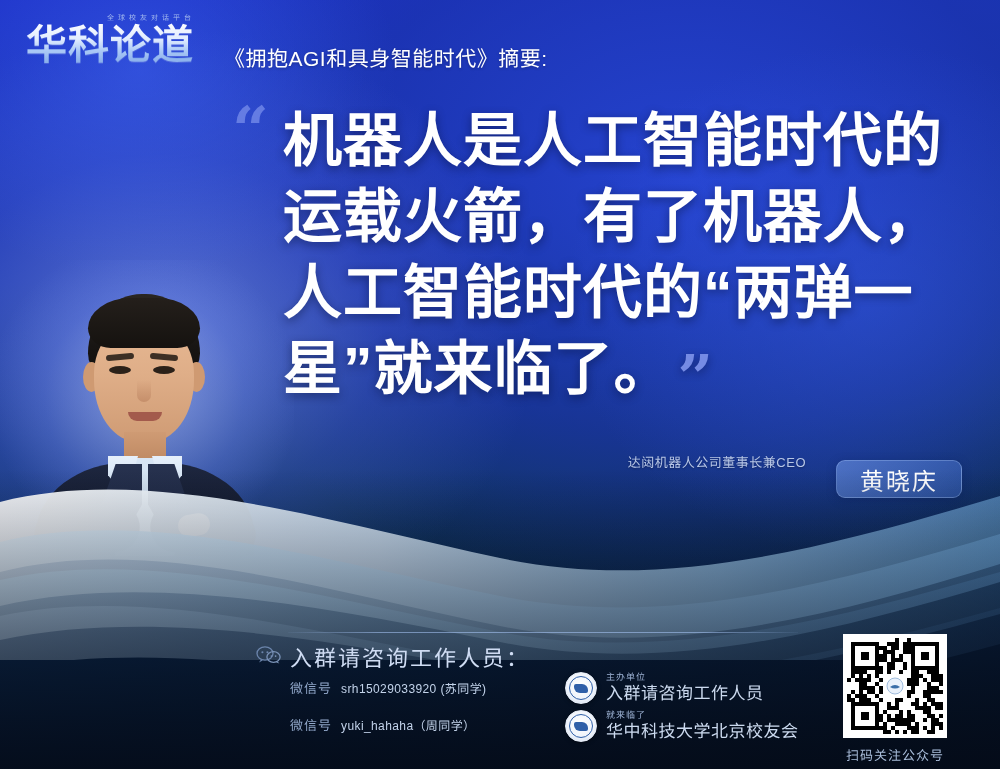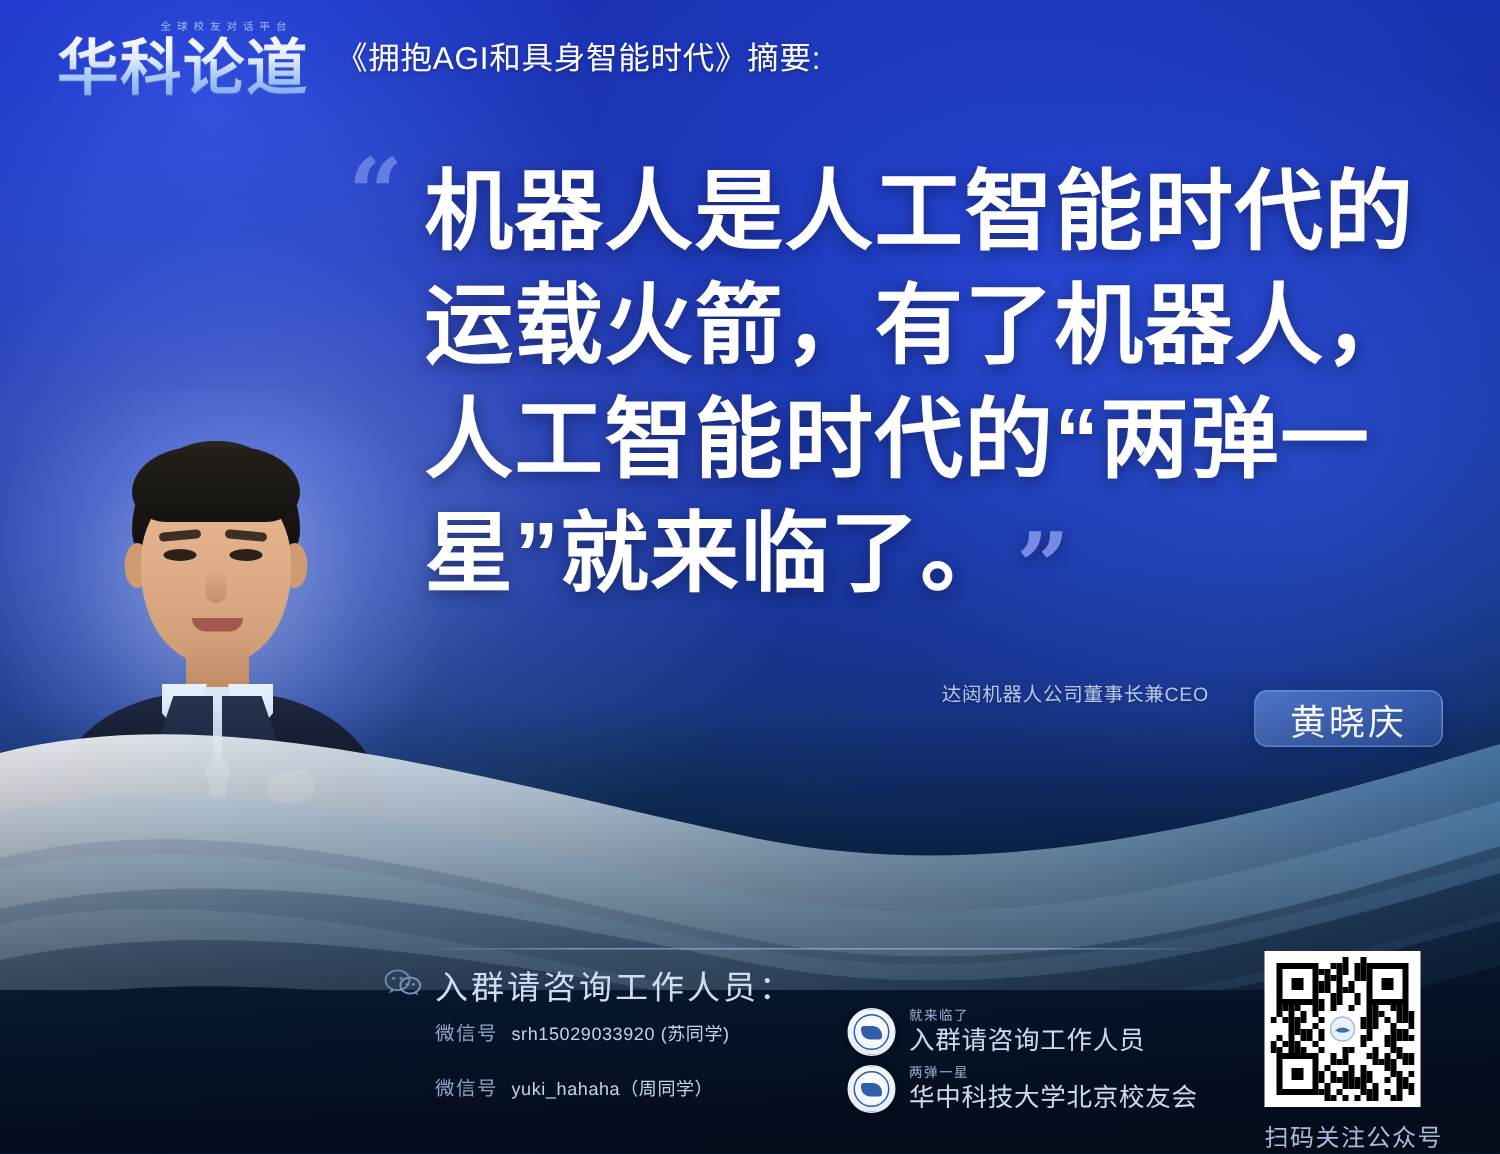--- a/index.html
+++ b/index.html
@@ -35,29 +35,29 @@
 
   
   .header{position:absolute;left:0;top:0;width:1000px;height:92px;}
   .logo-block{position:absolute;left:26px;top:12px;width:196px;height:58px;}
   .logo-tagline{
     position:absolute;left:50px;top:0px;width:150px;
     font-size:7px;letter-spacing:4px;color:#b9cdf2;opacity:.85;
     white-space:nowrap;text-align:center;
   }
   .logo-main{
-    position:absolute;left:12px;top:9px;width:196px;height:48px;
+    position:absolute;left:0;top:9px;width:196px;height:48px;
     font-size:41px;font-weight:700;letter-spacing:1px;line-height:48px;
     background:linear-gradient(180deg,#ffffff 0%,#dce9ff 38%,#9dc0f5 62%,#5d8fe0 100%);
     -webkit-background-clip:text;background-clip:text;color:transparent;
     text-shadow:0 1px 0 rgba(255,255,255,.15);
     font-family:"DejaVu Sans","Liberation Sans",sans-serif;
   }
   .header-title{
-    position:absolute;left:224px;top:22px;
+    position:absolute;left:224px;top:42px;
     font-size:21px;color:#ffffff;letter-spacing:.5px;white-space:nowrap;
     text-shadow:0 1px 3px rgba(0,0,0,.28);
   }
 
   
   .quote-mark-open{
     position:absolute;left:232px;top:98px;
     font-size:64px;line-height:1;color:#6f86e8;opacity:.85;
     font-family:"DejaVu Serif","Liberation Serif",serif;font-weight:700;
   }
@@ -227,21 +227,21 @@
   .org-role{font-size:9px;color:#9db2d4;letter-spacing:1px;line-height:11px;}
   .org-name{font-size:17px;color:#ccdaef;letter-spacing:.5px;line-height:20px;white-space:nowrap;}
 
   
   .qr-wrap{position:absolute;left:843px;top:634px;width:104px;}
   .qr-code{
     width:104px;height:104px;background:#ffffff;padding:4px;box-sizing:border-box;
     position:relative;
   }
   .qr-caption{
-    margin-top:7px;text-align:center;font-size:16px;color:#a8bcd9;letter-spacing:1px;white-space:nowrap;
+    margin-top:7px;text-align:center;font-size:13px;color:#a8bcd9;letter-spacing:1px;white-space:nowrap;
   }
 </style>
 </head>
 <body>
 
 <div class="poster">
 
   <div class="glow-top-left"></div>
   <div class="glow-right"></div>
 
@@ -338,28 +338,28 @@
     <span class="cl-value">srh15029033920 (苏同学)</span>
   </div>
   <div class="contact-line l2">
     <span class="cl-label">微信号</span>
     <span class="cl-value">yuki_hahaha（周同学）</span>
   </div>
 
   <div class="org-block o1">
     <div class="org-seal"></div>
     <div class="org-text">
-      <span class="org-role">就来临了</span>
+      <span class="org-role">主办单位</span>
       <span class="org-name">入群请咨询工作人员</span>
     </div>
   </div>
   <div class="org-block o2">
     <div class="org-seal"></div>
     <div class="org-text">
-      <span class="org-role">两弹一星</span>
+      <span class="org-role">就来临了</span>
       <span class="org-name">华中科技大学北京校友会</span>
     </div>
   </div>
 
   <div class="qr-wrap">
     <div class="qr-code">
       <svg viewBox="0 0 96 96" width="96" height="96">
         <rect width="96" height="96" fill="#ffffff"></rect>
         <g fill="#000000" id="qrcells">
             <rect x="48" y="0" width="4" height="4"></rect>

